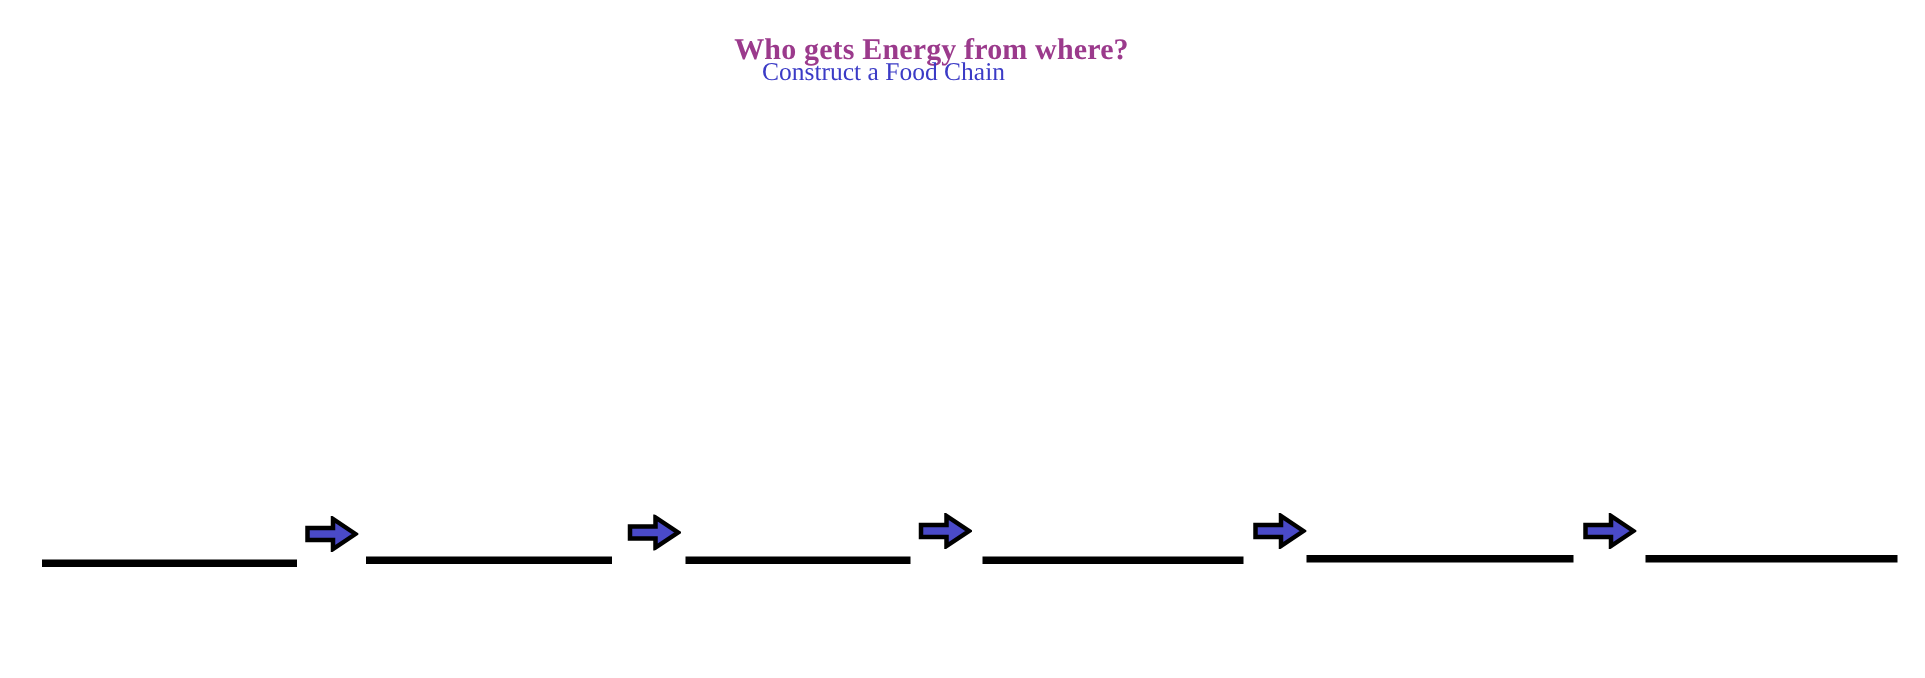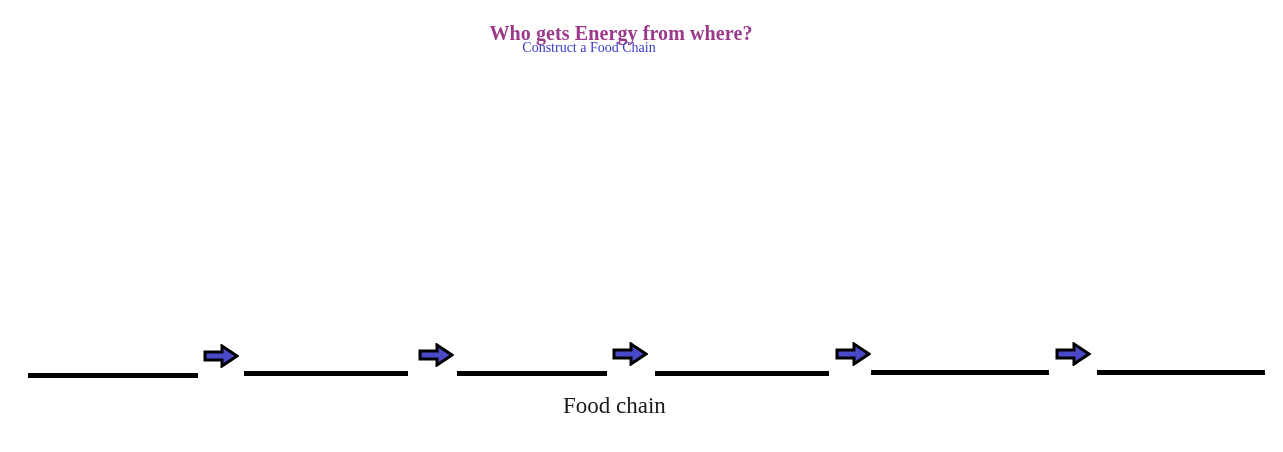--- a/index.html
+++ b/index.html
@@ -38,21 +38,21 @@
     position: absolute;
     left: 463px;
     top: 0px;
     width: 292px;
     text-align: center;
     white-space: nowrap;
   }
   .worksheet-subtitle {
     font-family: "Liberation Serif", "DejaVu Serif", serif;
     font-weight: normal;
-    font-size: 14px;
+    font-size: 17px;
     line-height: 21px;
     color: #3b3bc6;
     margin: 0;
     padding: 0;
     position: absolute;
     left: 496px;
     top: 28px;
     width: 186px;
     text-align: center;
     white-space: nowrap;
@@ -132,15 +132,14 @@
           <path d="M2 8 L19 8 L19 2 L34 12 L19 22 L19 16 L2 16 Z" fill="#4a4ac8" stroke="#000000" stroke-width="3" stroke-linejoin="miter"></path>
         </svg>
       </div>
       <div class="chain-arrow" style="left: 1055px; top: 342px;">
         <svg viewBox="0 0 36 24" xmlns="http://www.w3.org/2000/svg">
           <path d="M2 8 L19 8 L19 2 L34 12 L19 22 L19 16 L2 16 Z" fill="#4a4ac8" stroke="#000000" stroke-width="3" stroke-linejoin="miter"></path>
         </svg>
       </div>
     </div>
 
-  <div class="chain-caption">Food chain</div>
 
 </div>
 
 </body></html>

